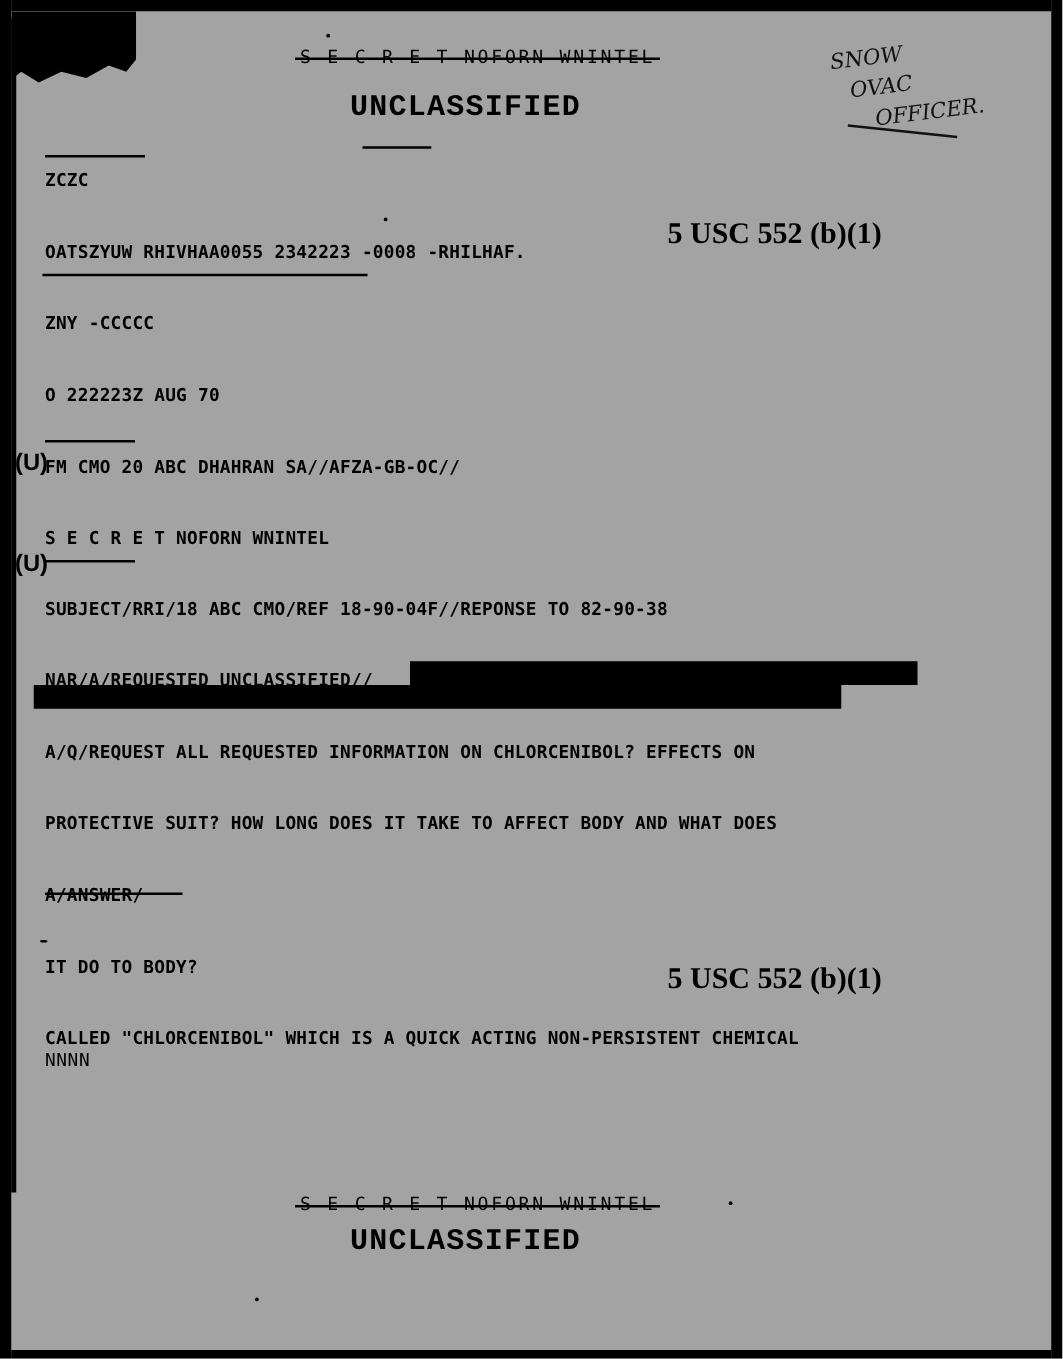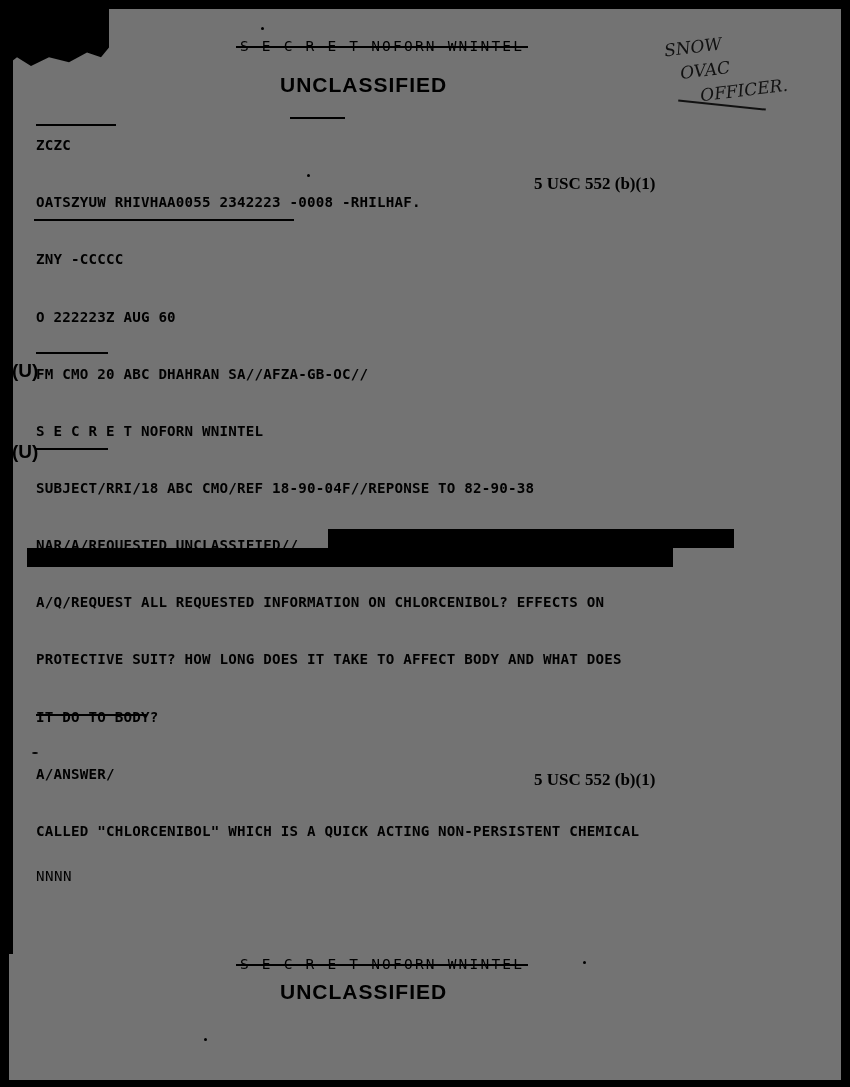--- a/index.html
+++ b/index.html
@@ -7,21 +7,21 @@
     padding: 0;
     background: #ffffff;
   }
   body {
     font-family: "DejaVu Sans Mono", monospace;
   }
   #page {
     position: relative;
     width: 850px;
     height: 1087px;
-    background: #737373;
+    background: #a3a3a3;
     overflow: hidden;
   }
   
   .edge-left {
     position: absolute;
     left: 0; top: 0;
     width: 9px; height: 1087px;
     background: #000;
   }
   .edge-left-inner {
@@ -68,33 +68,33 @@
     content: "";
     position: absolute;
     left: -4px; right: -4px;
     top: 50%;
     height: 2px;
     background: #000;
   }
 
   .uncls {
     position: absolute;
-    font-family: Liberation Sans, sans-serif;
+    font-family: Liberation Mono, monospace;
     font-weight: bold;
-    font-size: 21px;
+    font-size: 24px;
     letter-spacing: 1px;
     color: #000;
     white-space: nowrap;
   }
 
   .usc {
     position: absolute;
     font-family: "Liberation Serif", serif;
     font-weight: bold;
-    font-size: 17px;
+    font-size: 24px;
     color: #000;
     white-space: nowrap;
   }
 
   .hand {
     position: absolute;
     font-family: "DejaVu Serif", serif;
     font-style: italic;
     font-size: 17px;
     color: #111;
@@ -177,29 +177,29 @@
   <div class="usc" style="left:534px; top:174px;">5 USC 552 (b)(1)</div>
   <div class="usc" style="left:534px; top:770px;">5 USC 552 (b)(1)</div>
 
   <div class="umark" style="left:12px; top:360px;">(U)</div>
   <div class="umark" style="left:12px; top:441px;">(U)</div>
 
   <div class="teletype">
     <span class="ln">ZCZC</span>
     <span class="ln">OATSZYUW RHIVHAA0055 2342223 -0008 -RHILHAF.</span>
     <span class="ln">ZNY -CCCCC</span>
-    <span class="ln">O 222223Z AUG 60</span>
+    <span class="ln">O 222223Z AUG 70</span>
     <span class="ln">FM CMO 20 ABC DHAHRAN SA//AFZA-GB-OC//</span>
     <span class="ln">S E C R E T NOFORN WNINTEL</span>
     <span class="ln">SUBJECT/RRI/18 ABC CMO/REF 18-90-04F//REPONSE TO 82-90-38</span>
     <span class="ln">NAR/A/REQUESTED UNCLASSIFIED//</span>
     <span class="ln">A/Q/REQUEST ALL REQUESTED INFORMATION ON CHLORCENIBOL? EFFECTS ON</span>
     <span class="ln">PROTECTIVE SUIT? HOW LONG DOES IT TAKE TO AFFECT BODY AND WHAT DOES</span>
+    <span class="ln">A/ANSWER/</span>
     <span class="ln">IT DO TO BODY?</span>
-    <span class="ln">A/ANSWER/</span>
     <span class="ln">CALLED "CHLORCENIBOL" WHICH IS A QUICK ACTING NON-PERSISTENT CHEMICAL</span>
     
     
     
     
     
     
     
     
     
@@ -225,21 +225,21 @@
   <div class="redact" style="left:36px; top:352px; width:72px; height:2px;"></div>
   <div class="redact" style="left:36px; top:448px; width:72px; height:2px;"></div>
   <div class="redact" style="left:36px; top:714px; width:110px; height:2px;"></div>
 
   <div class="redact" style="left:328px; top:529px; width:406px; height:19px;"></div>
   <div class="redact" style="left:27px; top:548px; width:646px; height:19px;"></div>
 
   <div class="dot" style="left:32px; top:752px; width:6px; height:2px;"></div>
   <div class="dot" style="left:307px; top:174px;"></div>
 
-  <div class="nnnn" style="top:868px;">NNNN</div>
+  <div class="nnnn" style="top:841px;">NNNN</div>
 
   <div class="strike-header" style="left:240px; top:956px;">S E C R E T NOFORN WNINTEL</div>
 
   <div class="uncls" style="left:280px; top:980px;">UNCLASSIFIED</div>
 
   <div class="dot" style="left:583px; top:961px;"></div>
   <div class="dot" style="left:204px; top:1038px;"></div>
 
 </div>
 

